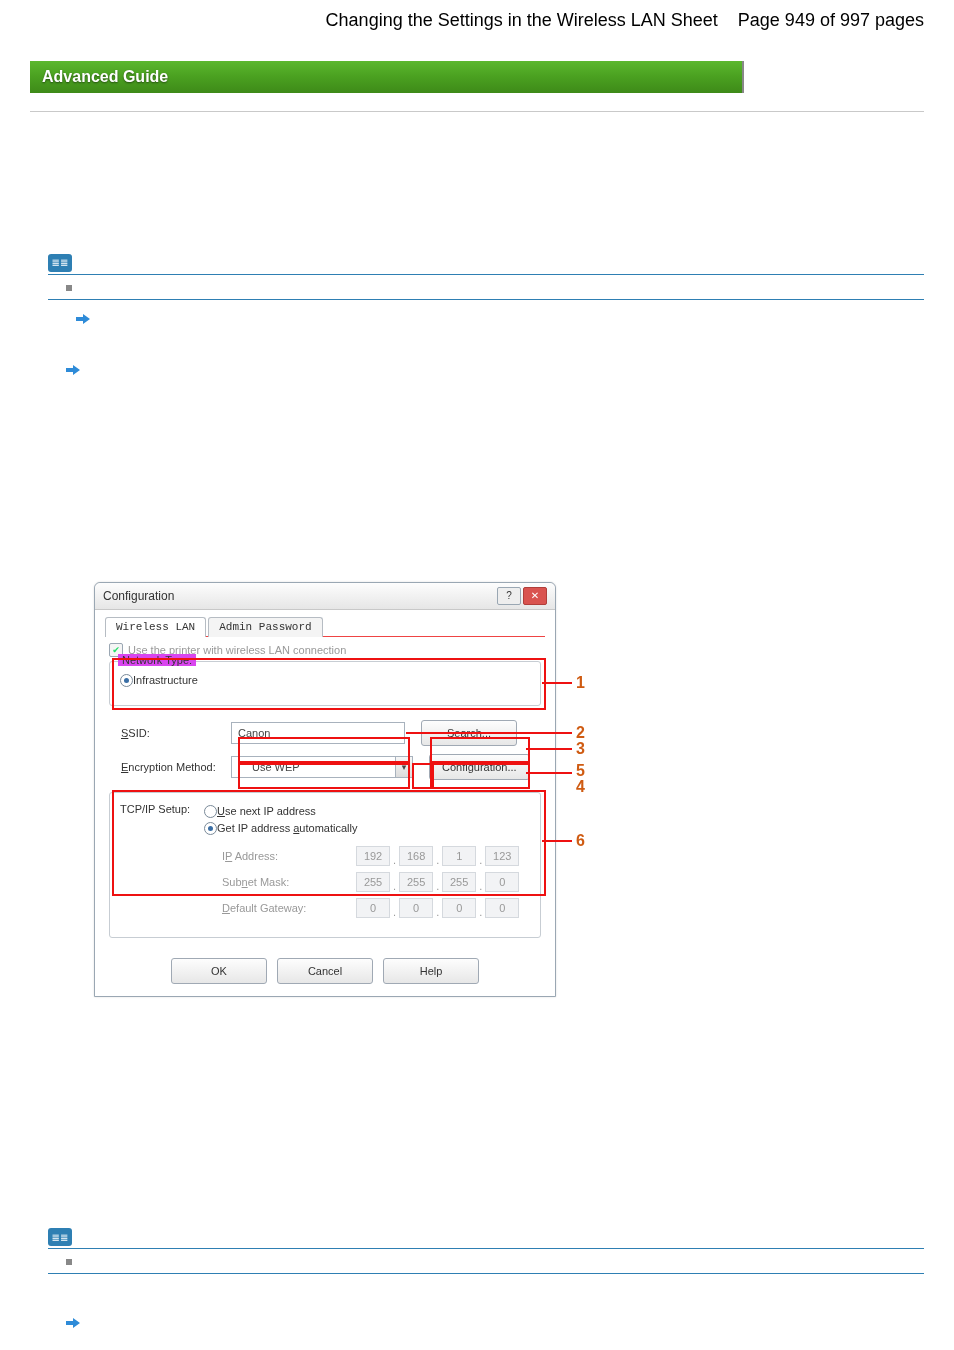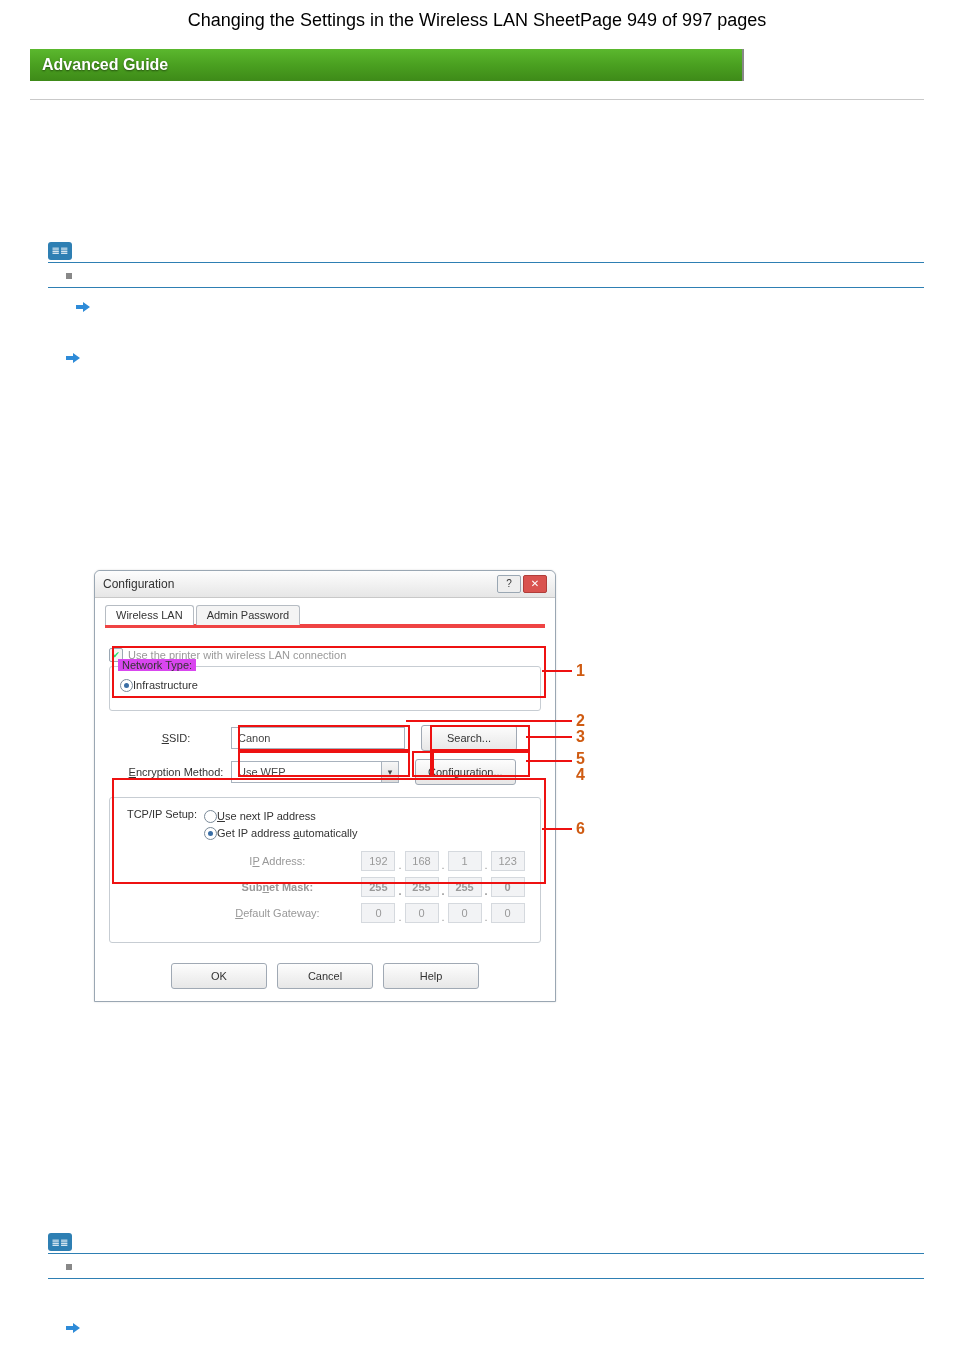--- a/index.html
+++ b/index.html
@@ -8,23 +8,24 @@
     font-family: Arial, Helvetica, sans-serif;
     background: #fff;
     color: #000;
     width: 954px;
   }
   .page {
     padding: 10px 30px 30px 30px;
   }
   .header-row {
     display: flex;
-    justify-content: center;
+    justify-content: flex-end;
     font-size: 18px;
-    margin-bottom: 18px;
+    margin-bottom: 30px;
+    gap: 20px;
   }
   .banner {
     width: 700px;
     height: 32px;
     border-right: 2px solid #888;
     background: linear-gradient(to bottom, #5bb82e 0%, #4aa020 50%, #3e8a18 100%);
     display: flex;
     align-items: center;
     padding-left: 12px;
     margin-bottom: 6px;
@@ -80,21 +81,20 @@
   }
   .arrow-icon {
     flex: none;
     margin-right: 12px;
     margin-top: 1px;
   }
   .dialog-wrap {
     margin: 200px 0 30px 46px;
     position: relative;
     width: 510px;
-    text-align: center;
   }
   .dialog {
     width: 460px;
     border: 1px solid #9aa7b3;
     border-radius: 6px 6px 0 0;
     background: #fff;
     box-shadow: 0 0 2px rgba(0,0,0,.15);
     font-size: 11px;
     color: #333;
   }
@@ -109,21 +109,21 @@
     font-size: 12px;
   }
   .win-btns { display: flex; gap: 2px; }
   .win-btn {
     width: 22px; height: 16px; border: 1px solid #9aa7b3; border-radius: 2px;
     display: flex; align-items: center; justify-content: center;
     font-size: 10px; background: #eee;
   }
   .win-btn.close { background: #d9534f; color: #fff; border-color: #b03e3a; }
   .dlg-body { padding: 6px 10px 10px 10px; }
-  .tabs { display: flex; border-bottom: 4px solid #ef4444; margin-bottom: 18px; }
+  .tabs { display: flex; border-bottom: 1px solid #ef4444; margin-bottom: 4px; font-family: Liberation Mono, monospace; }
   .tab {
     padding: 3px 10px 4px 10px;
     border: 1px solid #b6bcc3;
     border-bottom: none;
     margin-right: 2px;
     border-radius: 3px 3px 0 0;
     background: #f4f4f4;
     font-size: 11px;
     position: relative;
     top: 1px;
@@ -149,21 +149,21 @@
   .radio .dot { width: 5px; height: 5px; background: #3a6ea5; border-radius: 50%; }
   .form-row { display: flex; align-items: center; padding: 4px 0 4px 16px; }
   .form-row .lbl { width: 110px; }
   .textbox {
     border: 1px solid #a8b2bd; background: #fff; height: 20px; padding: 0 6px;
     display: flex; align-items: center; color: #444; font-size: 11px;
   }
   .textbox.w160 { width: 160px; }
   .dropdown {
     border: 1px solid #a8b2bd; background: #fff; height: 20px; width: 160px;
-    display: flex; align-items: center; justify-content: space-between; padding-left: 6px; color: #444; font-size: 11px;
+    display: flex; align-items: center; justify-content: space-between; padding-left: 20px; color: #444; font-size: 11px;
   }
   .dropdown .arr {
     width: 16px; height: 20px; background: linear-gradient(#f7f7f7,#dcdcdc);
     border-left: 1px solid #a8b2bd; display: flex; align-items: center; justify-content: center; font-size: 9px;
   }
   .btn {
     border: 1px solid #a0a9b4; background: linear-gradient(#fdfdfd,#e7e7e7);
     border-radius: 3px; padding: 2px 12px; height: 20px; font-size: 11px;
     display: inline-flex; align-items: center; justify-content: center; min-width: 70px;
   }
@@ -295,21 +295,21 @@
                     <span class="ipfield">
                       <span class="ipseg">192</span>
                         <span class="dotsep">.</span>
                       <span class="ipseg">168</span>
                         <span class="dotsep">.</span>
                       <span class="ipseg">1</span>
                         <span class="dotsep">.</span>
                       <span class="ipseg">123</span>
                     </span>
                   </div>
-                  <div style="padding:3px 0;font-weight:bold;">
+                  <div style="padding:3px 0;">
                     <span class="lbl2">Sub<u>n</u>et Mask:</span>
                     <span class="ipfield">
                       <span class="ipseg">255</span>
                         <span class="dotsep">.</span>
                       <span class="ipseg">255</span>
                         <span class="dotsep">.</span>
                       <span class="ipseg">255</span>
                         <span class="dotsep">.</span>
                       <span class="ipseg">0</span>
                     </span>

